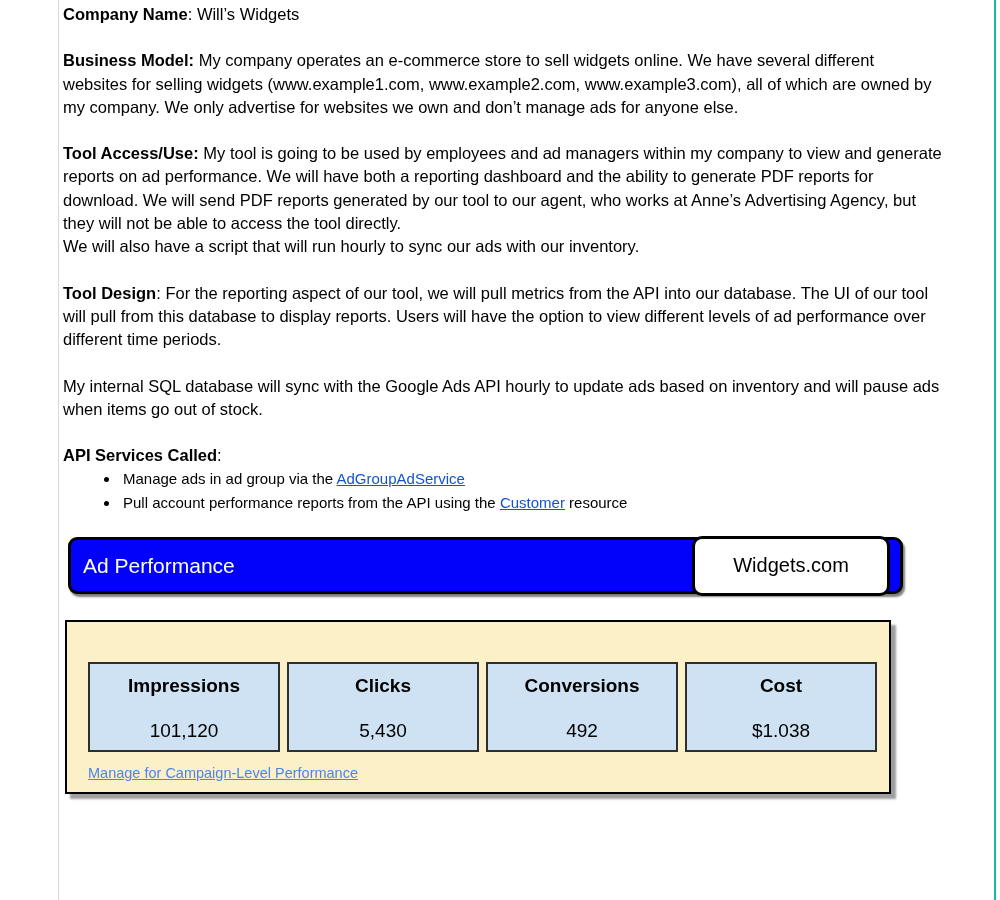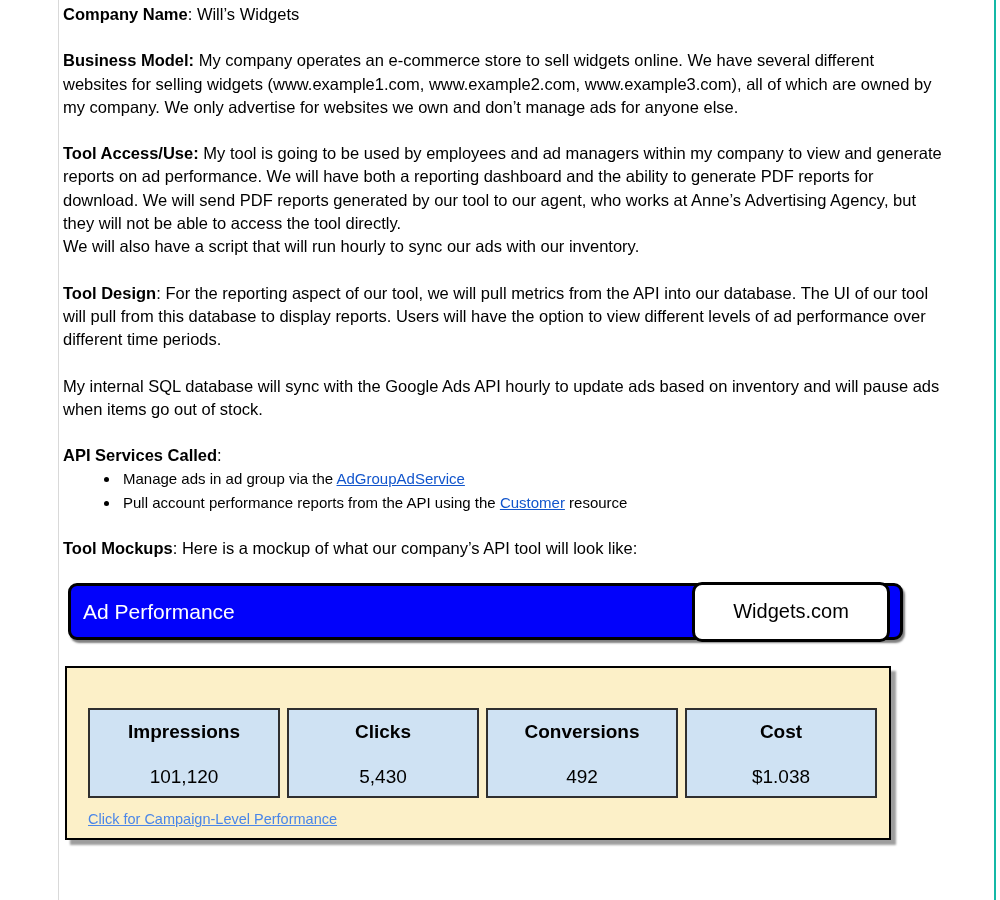--- a/index.html
+++ b/index.html
@@ -101,21 +101,20 @@
 
   <p class="para"><span>My internal SQL database will sync with the Google Ads API hourly to update ads based on inventory and will pause ads when items go out of stock.</span></p>
 
   <p class="para no-gap"><strong>API Services Called</strong><span>:</span></p>
 
   <ul class="bullets">
     <li><span>Manage ads in ad group via the </span><a class="doclink">AdGroupAdService</a><span></span></li>
     <li><span>Pull account performance reports from the API using the </span><a class="doclink">Customer</a><span> resource</span></li>
   </ul>
 
-  <p class="para"><strong>Tool Mockups</strong><span>: </span><span>Here is a mockup of what our company’s API tool will look like:</span></p>
 
   <div class="mock-header">
     <span class="mock-header-title">Ad Performance</span>
     <button class="site-btn">Widgets.com</button>
   </div>
 
   <div class="mock-panel">
 
     <div class="metrics-row">
       <div class="metric-card">
@@ -129,16 +128,16 @@
       <div class="metric-card">
         <div class="metric-label">Conversions</div>
         <div class="metric-value">492</div>
       </div>
       <div class="metric-card">
         <div class="metric-label">Cost</div>
         <div class="metric-value">$1.038</div>
       </div>
     </div>
 
-    <a class="drill-link">Click for Campaign-Level Performance</a>
+    <a class="drill-link">Manage for Campaign-Level Performance</a>
   </div>
 
 </div>
 
 </body></html>

